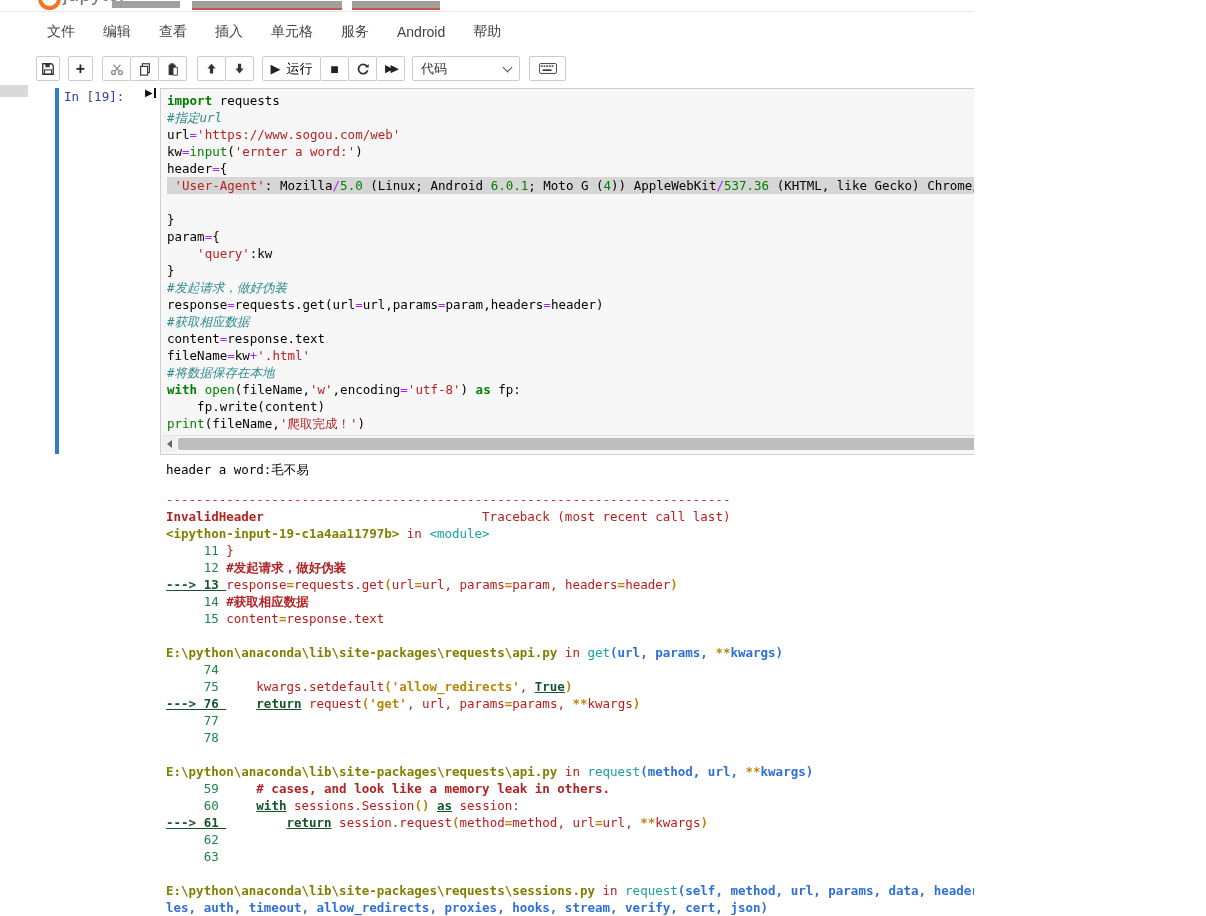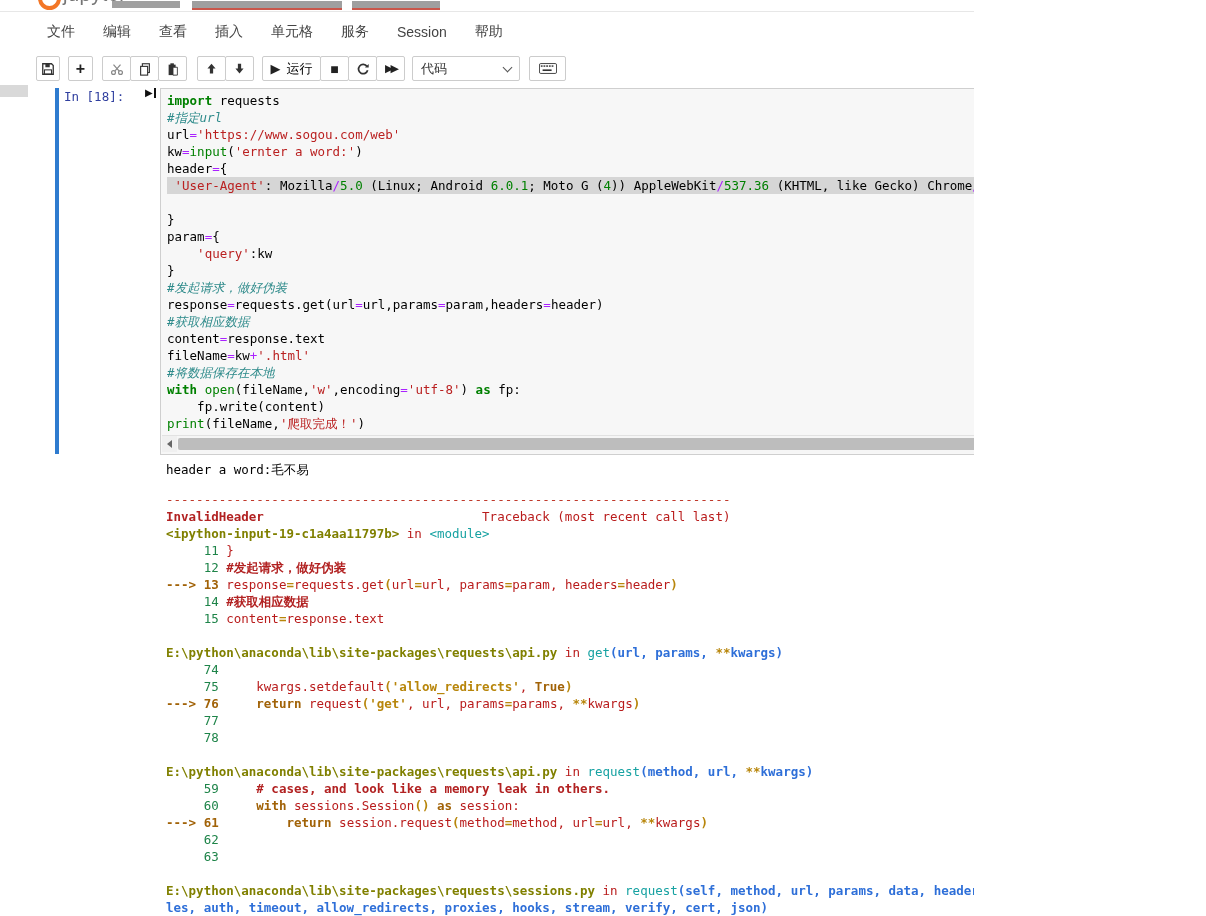--- a/index.html
+++ b/index.html
@@ -80,21 +80,21 @@
   .atri{width:0;height:0;border-top:4px solid transparent;border-bottom:4px solid transparent;}
   .atri.l{border-right:5px solid #666;} .atri.r{border-left:5px solid #666;}
   .hthumb{position:absolute;left:16px;top:2px;width:940px;height:12px;background:#bdbdbd;border-radius:2px;cursor:pointer;}
 
   .stdout{position:absolute;left:166px;top:377px;font:12.5px "DejaVu Sans Mono",monospace;color:#000;white-space:pre;}
 
   .tb{position:absolute;left:166px;top:406px;font:12.5px "DejaVu Sans Mono",monospace;line-height:17px;white-space:pre;}
   .tb .r{color:#c0392b;}
   .tb .rb{color:#b22222;font-weight:bold;text-align:center;}
   .tb .g{color:#1e8449;}
-  .tb .gb{color:#a16207;font-weight:bold;}
+  .tb .gb{color:#14532d;font-weight:bold;text-decoration:underline;}
   .tb .ol{color:#808000;font-weight:bold;text-align:center;}
   .tb .cy{color:#17a2a2;}
   .tb .bl{color:#2e6fd8;font-weight:bold;}
   .tb .y{color:#b8860b;font-weight:bold;}
   .tb .t{color:#b91c1c;margin-top:42px;}
 
   .watermark{position:absolute;right:12px;top:788px;color:#ababab;opacity:.9;
              font-size:16px;line-height:19px;pointer-events:none;}
 </style>
 </head>
@@ -116,21 +116,21 @@
   </div>
 
   <div class="menubar">
     <nav class="menus">
         <span class="menu-item">文件</span>
         <span class="menu-item">编辑</span>
         <span class="menu-item">查看</span>
         <span class="menu-item">插入</span>
         <span class="menu-item">单元格</span>
         <span class="menu-item">服务</span>
-        <span class="menu-item">Session</span>
+        <span class="menu-item">Android</span>
         <span class="menu-item">帮助</span>
       </nav>
     <div class="trusted">可信</div>
     <div class="kdiv"></div>
     <div class="kname">Python 3</div>
     <div class="kstatus"></div>
   </div>
 
   <div class="toolbar">
     <div class="tbtn" style="left:36px;width:24px;">
@@ -212,21 +212,21 @@
     <div class="left-gray"></div>
     <div class="nb-edge"></div>
     <div class="right-strip"></div>
     <div class="green-thumb">
       <div class="cap"></div>
       <div class="mid"></div>
       <div class="cap"></div>
     </div>
 
     <div class="cellbar"></div>
-    <div class="prompt">In [18]:</div>
+    <div class="prompt">In [19]:</div>
     <div class="runmark">
       <span class="tri">▶</span>
         <span class="bar"></span>
     </div>
 
     <div class="inputbox">
       <div class="code-area"><div class="cl"><span class="k">import</span><span class="t"> requests</span></div><div class="cl"><span class="c">#指定url</span></div><div class="cl"><span class="t">url</span><span class="o">=</span><span class="s">'https://www.sogou.com/web'</span></div><div class="cl"><span class="t">kw</span><span class="o">=</span><span class="b">input</span><span class="t">(</span><span class="s">'ernter a word:'</span><span class="t">)</span></div><div class="cl"><span class="t">header</span><span class="o">=</span><span class="t">{</span></div><div class="cl sel"><span class="t"> </span><span class="s">'User-Agent'</span><span class="t">: Mozilla</span><span class="o">/</span><span class="n">5.0</span><span class="t"> (Linux; Android </span><span class="n">6.0.1</span><span class="t">; Moto G (</span><span class="n">4</span><span class="t">)) AppleWebKit</span><span class="o">/</span><span class="n">537.36</span><span class="t"> (KHTML, like Gecko) Chrome</span><span class="o">/</span><span class="n">86.0.4240.198</span><span class="t"> Mobile Safari,</span></div><div class="cl">&nbsp;</div><div class="cl"><span class="t">}</span></div><div class="cl"><span class="t">param</span><span class="o">=</span><span class="t">{</span></div><div class="cl"><span class="t">    </span><span class="s">'query'</span><span class="t">:kw</span></div><div class="cl"><span class="t">}</span></div><div class="cl"><span class="c">#发起请求，做好伪装</span></div><div class="cl"><span class="t">response</span><span class="o">=</span><span class="t">requests.get(url</span><span class="o">=</span><span class="t">url,params</span><span class="o">=</span><span class="t">param,headers</span><span class="o">=</span><span class="t">header)</span></div><div class="cl"><span class="c">#获取相应数据</span></div><div class="cl"><span class="t">content</span><span class="o">=</span><span class="t">response.text</span></div><div class="cl"><span class="t">fileName</span><span class="o">=</span><span class="t">kw</span><span class="o">+</span><span class="s">'.html'</span></div><div class="cl"><span class="c">#将数据保存在本地</span></div><div class="cl"><span class="k">with</span><span class="t"> </span><span class="b">open</span><span class="t">(fileName,</span><span class="s">'w'</span><span class="t">,encoding</span><span class="o">=</span><span class="s">'utf-8'</span><span class="t">) </span><span class="k">as</span><span class="t"> fp:</span></div><div class="cl"><span class="t">    fp.write(content)</span></div><div class="cl"><span class="b">print</span><span class="t">(fileName,</span><span class="s">'爬取完成！'</span><span class="t">)</span></div></div>
       <div class="hscroll">
         <div class="harrow l">
             <span class="atri l"></span>

